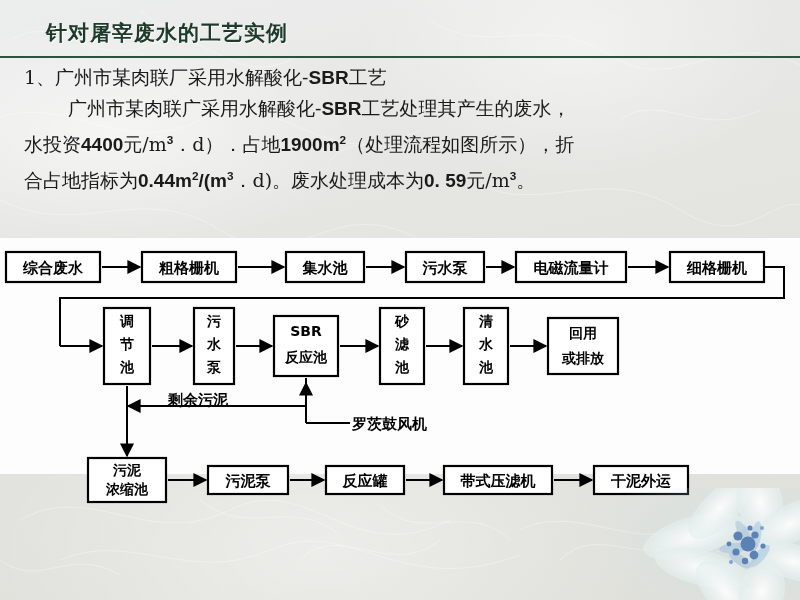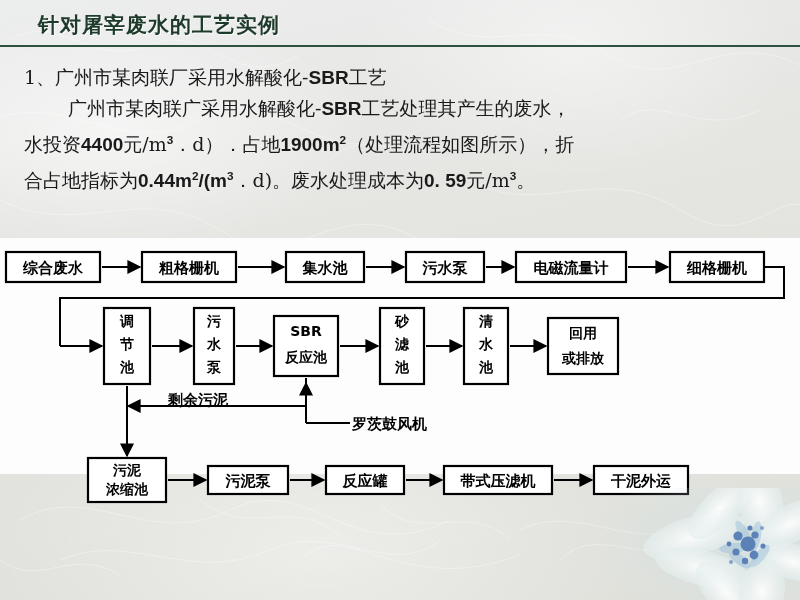--- a/index.html
+++ b/index.html
@@ -28,21 +28,21 @@
   }
   #bg-texture svg { width: 100%; height: 100%; display: block; }
 
   
   #title-block {
     position: absolute;
     left: 0; top: 10px;
     width: 800px;
   }
   #page-title {
-    margin: 0;
+    margin: 8px;
     padding-left: 38px;
     font-size: 21px;
     font-weight: bold;
     color: #1d3a2a;
     letter-spacing: 1px;
     line-height: 30px;
     text-shadow: 1px 1px 0 rgba(255,255,255,0.75);
     white-space: nowrap;
   }
   #title-rule {

